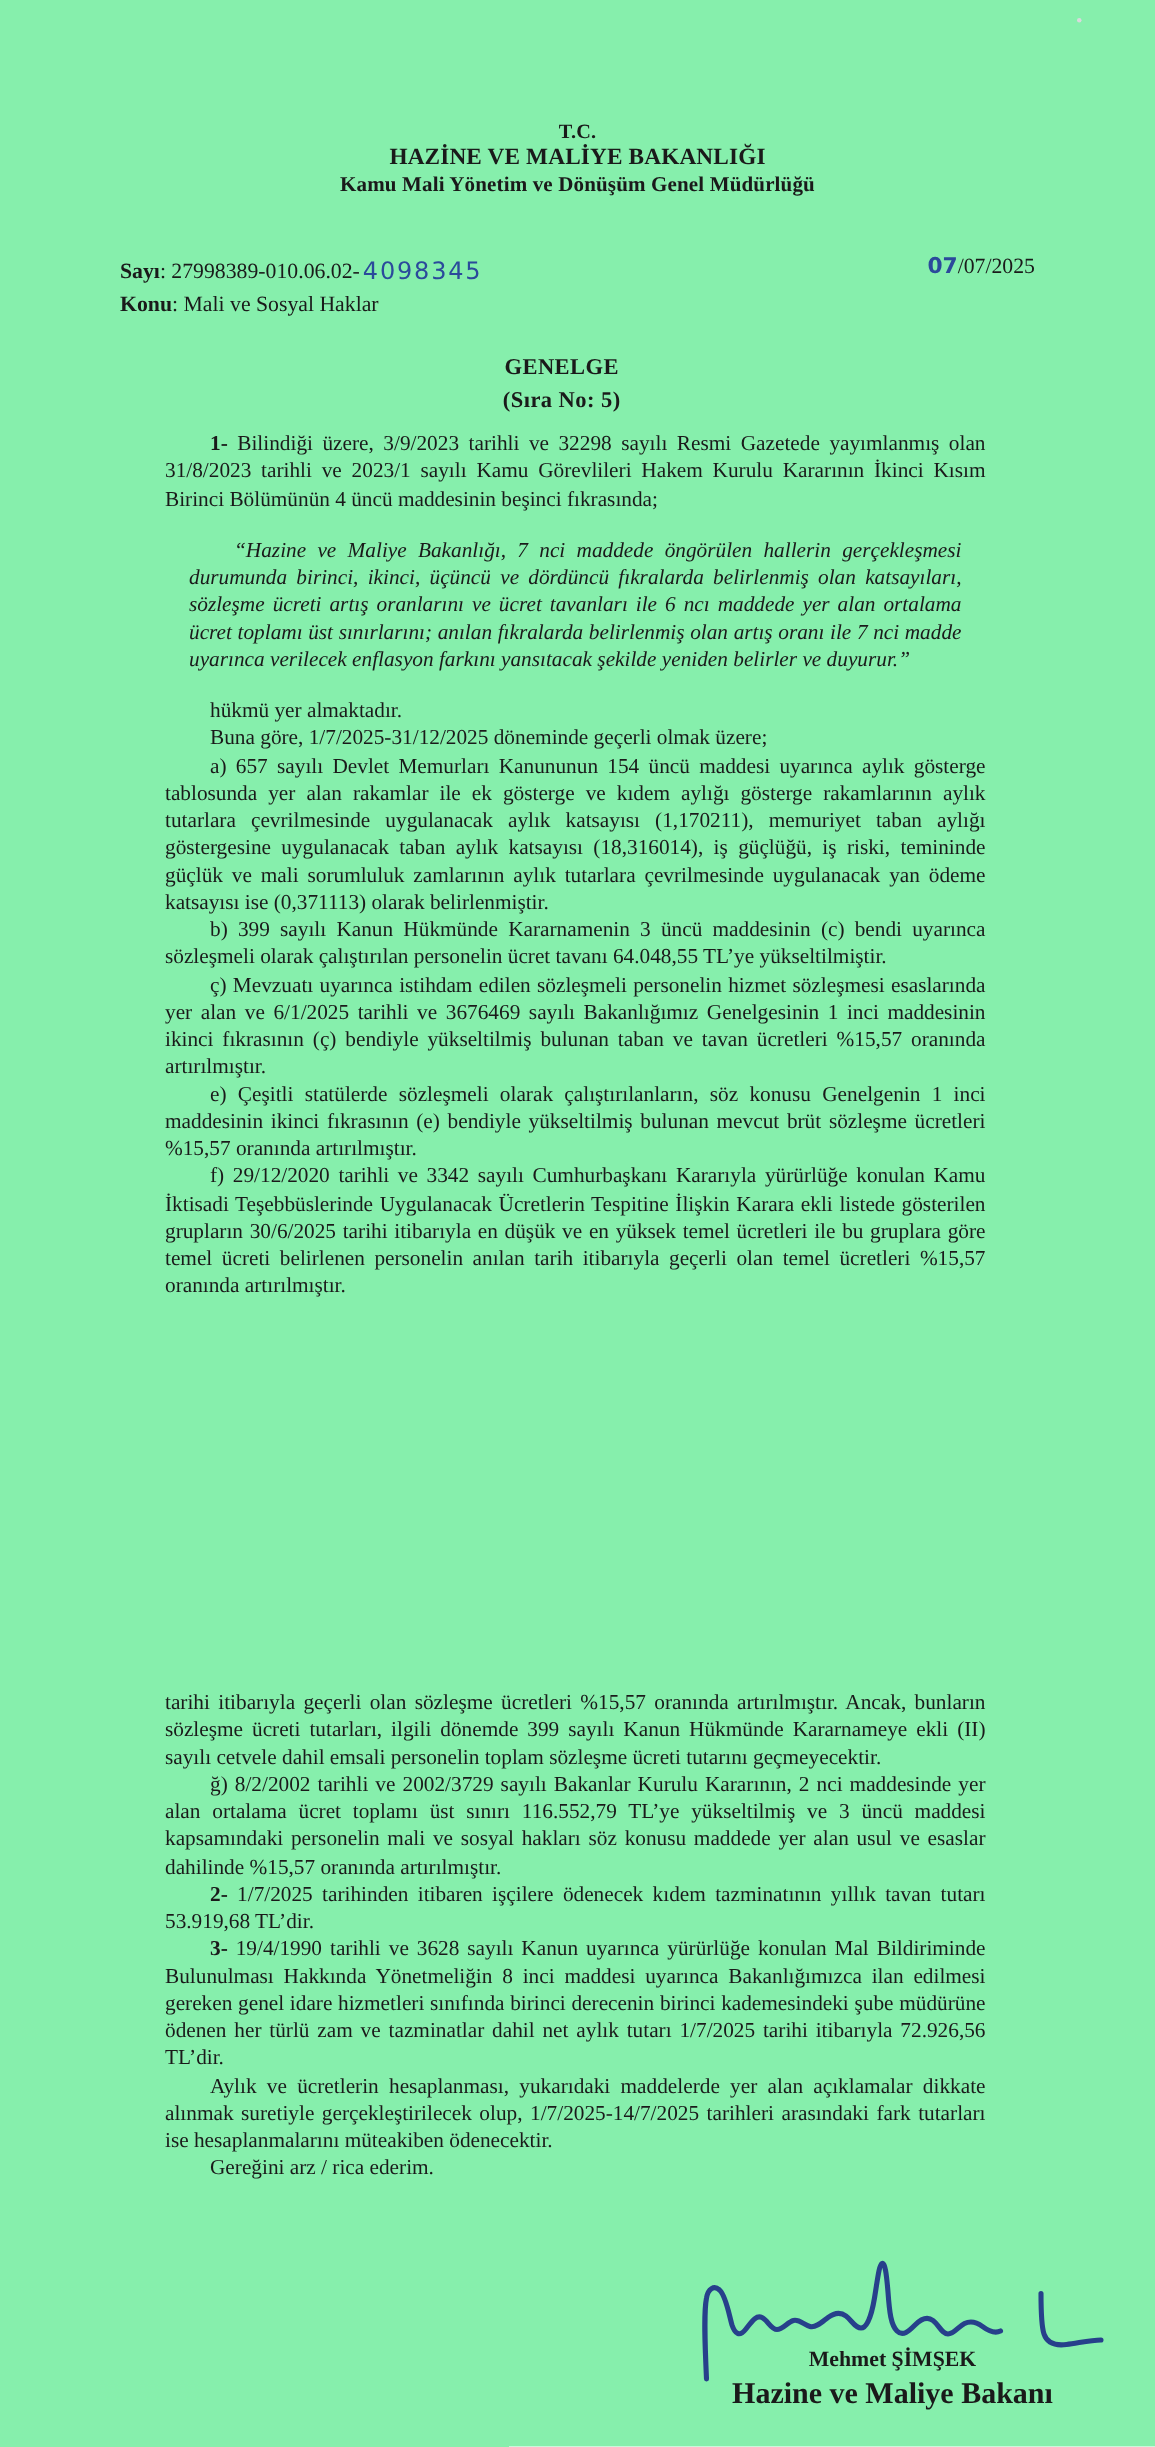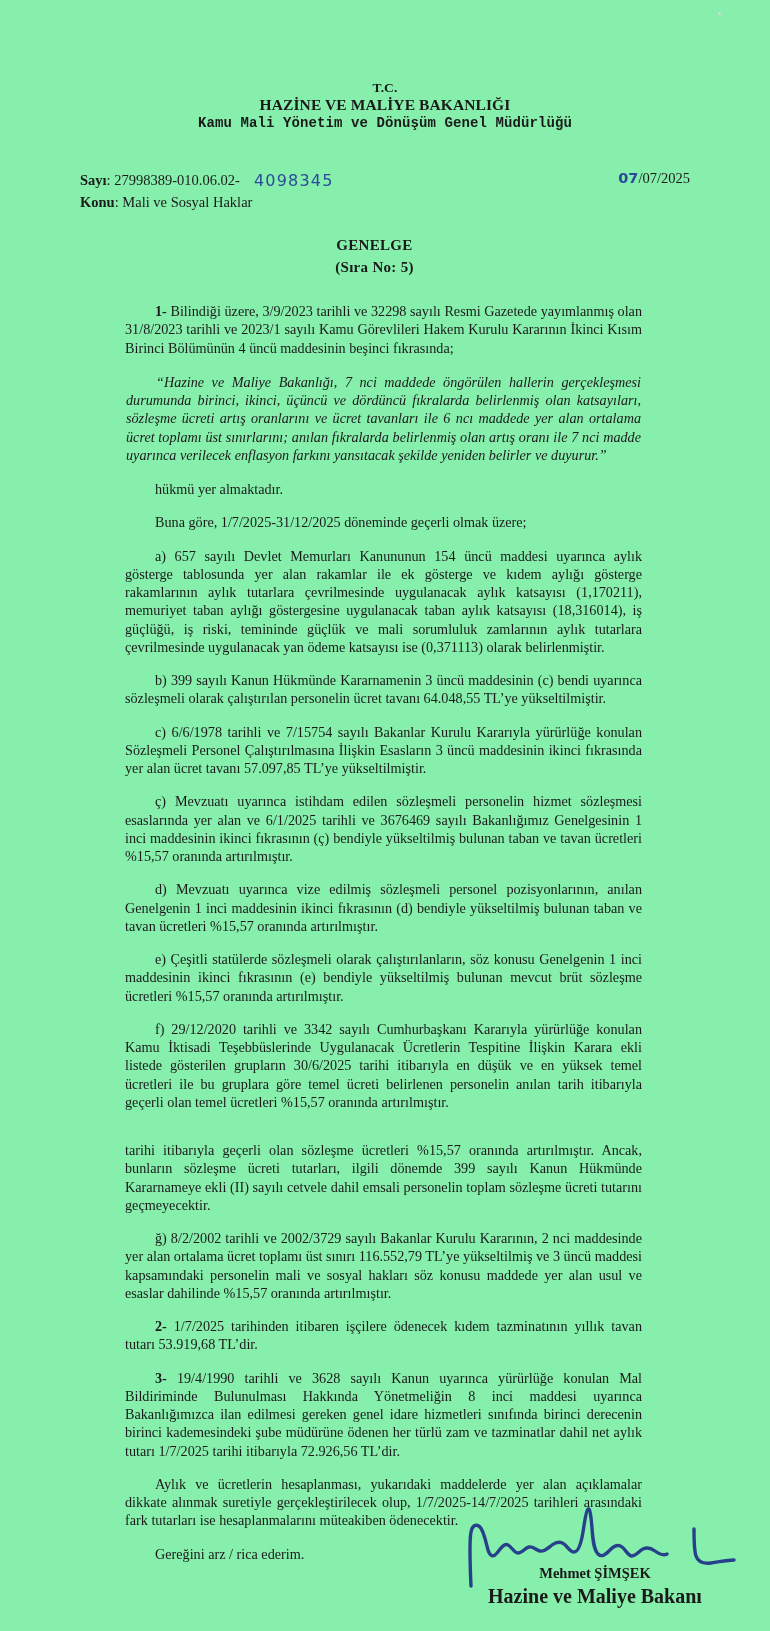--- a/index.html
+++ b/index.html
@@ -35,42 +35,42 @@
     width: 770px;
     text-align: center;
     line-height: 1.22;
   }
   .letterhead .lh-line {
     font-weight: bold;
     letter-spacing: 0.1px;
   }
   .lh-tc      { font-size: 13.5px; }
   .lh-ministry{ font-size: 15.5px; }
-  .lh-dept    { font-size: 14px; font-family: Liberation Mono, monospace; }
+  .lh-dept    { font-size: 14px; }
 
   
   .meta {
     position: absolute;
     left: 80px;
     top: 168px;
     width: 610px;
     font-size: 14.5px;
     line-height: 1.5;
   }
   .meta-row { position: relative; white-space: nowrap; }
   .meta-key { font-weight: bold; }
   .handnum {
     font-family: "DejaVu Sans", sans-serif;
     color: #2b4a9b;
     font-size: 16px;
     letter-spacing: 1.2px;
     font-weight: 500;
     position: relative;
     top: 1px;
-    margin-left: 14px;
+    margin-left: 2px;
   }
   .meta-date {
     position: absolute;
     right: 0;
     top: 0;
     font-size: 14.5px;
     white-space: nowrap;
   }
   .meta-date .handdigit {
     color: #2b4a9b;
@@ -106,21 +106,21 @@
     position: absolute;
     left: 110px;
     top: 1126px;
     width: 547px;
     font-size: 14.2px;
     line-height: 1.285;
     text-align: justify;
     text-justify: inter-word;
   }
   p.para {
-    margin: 15px;
+    margin: 0;
     text-indent: 30px;
   }
   p.para.noindent { text-indent: 0; }
   p.quote {
     margin: 16px;
     text-indent: 30px;
     font-style: italic;
   }
   .b { font-weight: bold; }
 
@@ -186,23 +186,21 @@
     <p class="para"><span class="b">1-</span><span> Bilindiği üzere, 3/9/2023 tarihli ve 32298 sayılı Resmi Gazetede yayımlanmış olan 31/8/2023 tarihli ve 2023/1 sayılı Kamu Görevlileri Hakem Kurulu Kararının İkinci Kısım Birinci Bölümünün 4 üncü maddesinin beşinci fıkrasında;</span></p>
 
     <p class="quote">“Hazine ve Maliye Bakanlığı, 7 nci maddede öngörülen hallerin gerçekleşmesi durumunda birinci, ikinci, üçüncü ve dördüncü fıkralarda belirlenmiş olan katsayıları, sözleşme ücreti artış oranlarını ve ücret tavanları ile 6 ncı maddede yer alan ortalama ücret toplamı üst sınırlarını; anılan fıkralarda belirlenmiş olan artış oranı ile 7 nci madde uyarınca verilecek enflasyon farkını yansıtacak şekilde yeniden belirler ve duyurur.”</p>
 
     <p class="para">hükmü yer almaktadır.</p>
 
     <p class="para">Buna göre, 1/7/2025-31/12/2025 döneminde geçerli olmak üzere;</p>
 
     <p class="para">a) 657 sayılı Devlet Memurları Kanununun 154 üncü maddesi uyarınca aylık gösterge tablosunda yer alan rakamlar ile ek gösterge ve kıdem aylığı gösterge rakamlarının aylık tutarlara çevrilmesinde uygulanacak aylık katsayısı (1,170211), memuriyet taban aylığı göstergesine uygulanacak taban aylık katsayısı (18,316014), iş güçlüğü, iş riski, temininde güçlük ve mali sorumluluk zamlarının aylık tutarlara çevrilmesinde uygulanacak yan ödeme katsayısı ise (0,371113) olarak belirlenmiştir.</p>
     <p class="para">b) 399 sayılı Kanun Hükmünde Kararnamenin 3 üncü maddesinin (c) bendi uyarınca sözleşmeli olarak çalıştırılan personelin ücret tavanı 64.048,55 TL’ye yükseltilmiştir.</p>
-    <p class="para">c) 6/6/1978 tarihli ve 7/15754 sayılı Bakanlar Kurulu Kararıyla yürürlüğe konulan Sözleşmeli Personel Çalıştırılmasına İlişkin Esasların 3 üncü maddesinin ikinci fıkrasında yer alan ücret tavanı 57.097,85 TL’ye yükseltilmiştir.</p>
     <p class="para">ç) Mevzuatı uyarınca istihdam edilen sözleşmeli personelin hizmet sözleşmesi esaslarında yer alan ve 6/1/2025 tarihli ve 3676469 sayılı Bakanlığımız Genelgesinin 1 inci maddesinin ikinci fıkrasının (ç) bendiyle yükseltilmiş bulunan taban ve tavan ücretleri %15,57 oranında artırılmıştır.</p>
-    <p class="para">d) Mevzuatı uyarınca vize edilmiş sözleşmeli personel pozisyonlarının, anılan Genelgenin 1 inci maddesinin ikinci fıkrasının (d) bendiyle yükseltilmiş bulunan taban ve tavan ücretleri %15,57 oranında artırılmıştır.</p>
     <p class="para">e) Çeşitli statülerde sözleşmeli olarak çalıştırılanların, söz konusu Genelgenin 1 inci maddesinin ikinci fıkrasının (e) bendiyle yükseltilmiş bulunan mevcut brüt sözleşme ücretleri %15,57 oranında artırılmıştır.</p>
     <p class="para">f) 29/12/2020 tarihli ve 3342 sayılı Cumhurbaşkanı Kararıyla yürürlüğe konulan Kamu İktisadi Teşebbüslerinde Uygulanacak Ücretlerin Tespitine İlişkin Karara ekli listede gösterilen grupların 30/6/2025 tarihi itibarıyla en düşük ve en yüksek temel ücretleri ile bu gruplara göre temel ücreti belirlenen personelin anılan tarih itibarıyla geçerli olan temel ücretleri %15,57 oranında artırılmıştır.</p>
   </div>
 
   <div class="body-bottom">
     <p class="para noindent">tarihi itibarıyla geçerli olan sözleşme ücretleri %15,57 oranında artırılmıştır. Ancak, bunların sözleşme ücreti tutarları, ilgili dönemde 399 sayılı Kanun Hükmünde Kararnameye ekli (II) sayılı cetvele dahil emsali personelin toplam sözleşme ücreti tutarını geçmeyecektir.</p>
     <p class="para">ğ) 8/2/2002 tarihli ve 2002/3729 sayılı Bakanlar Kurulu Kararının, 2 nci maddesinde yer alan ortalama ücret toplamı üst sınırı 116.552,79 TL’ye yükseltilmiş ve 3 üncü maddesi kapsamındaki personelin mali ve sosyal hakları söz konusu maddede yer alan usul ve esaslar dahilinde %15,57 oranında artırılmıştır.</p>
 
     <p class="para"><span class="b">2-</span><span> 1/7/2025 tarihinden itibaren işçilere ödenecek kıdem tazminatının yıllık tavan tutarı 53.919,68 TL’dir.</span></p>
 

